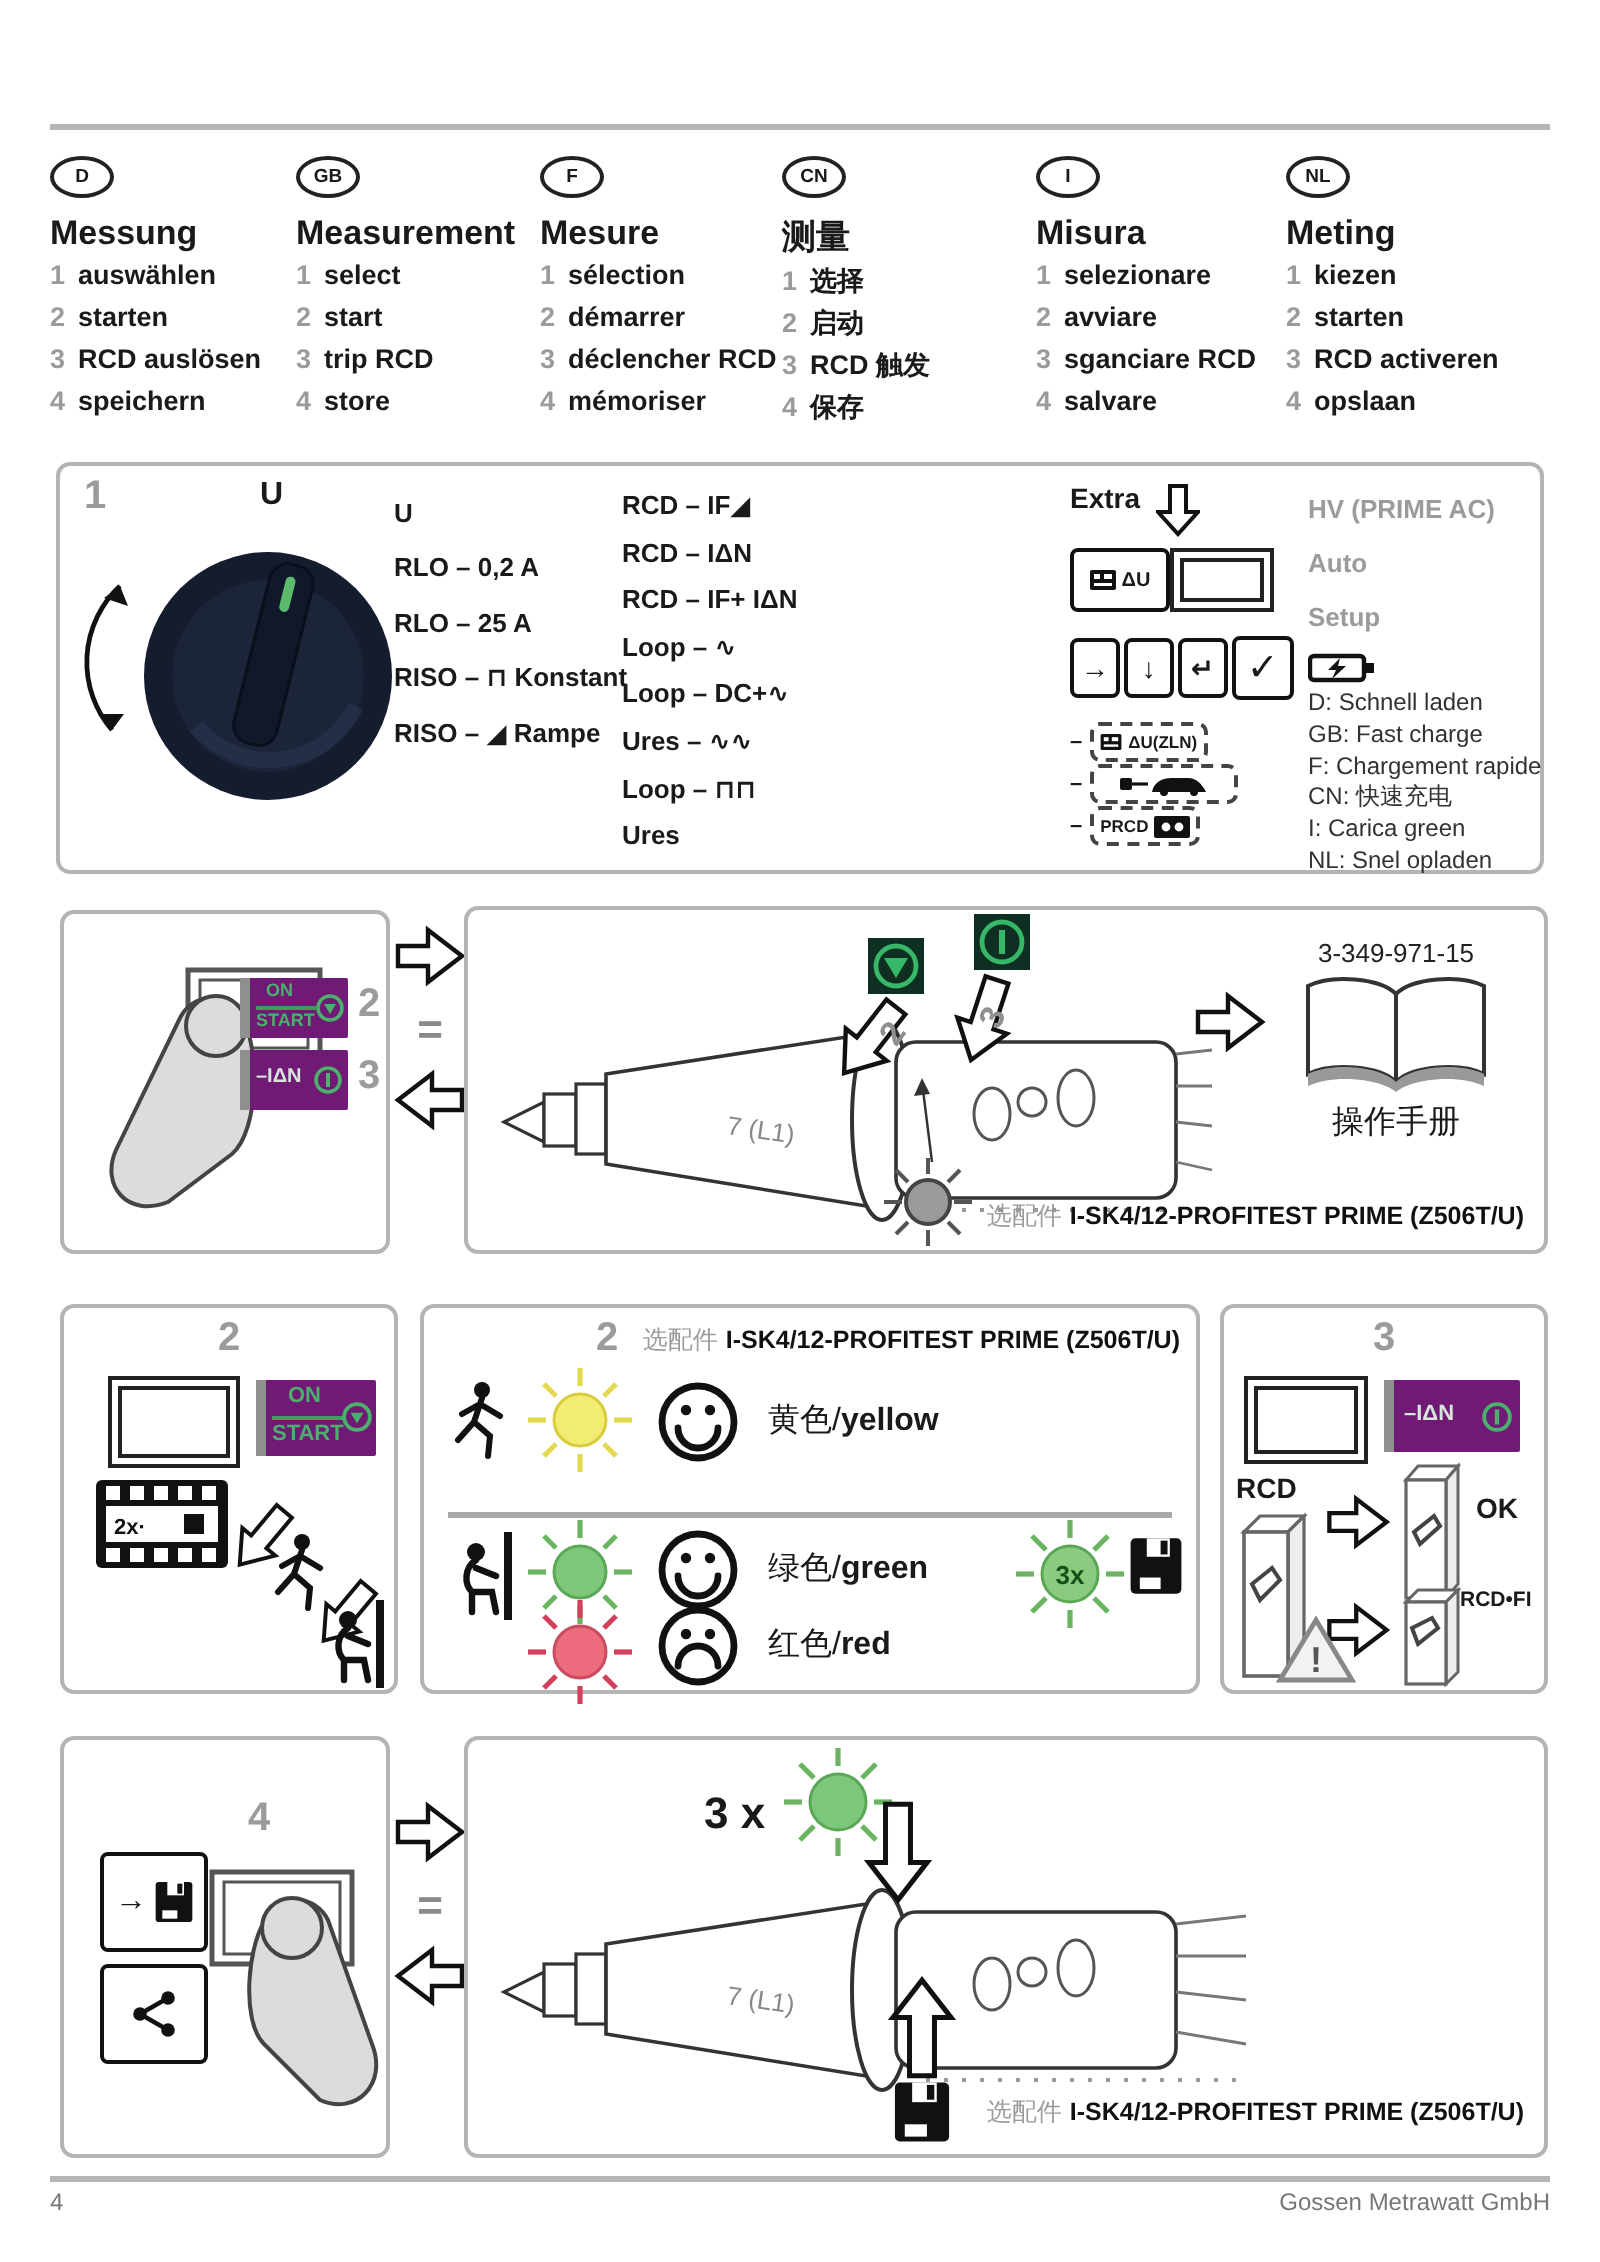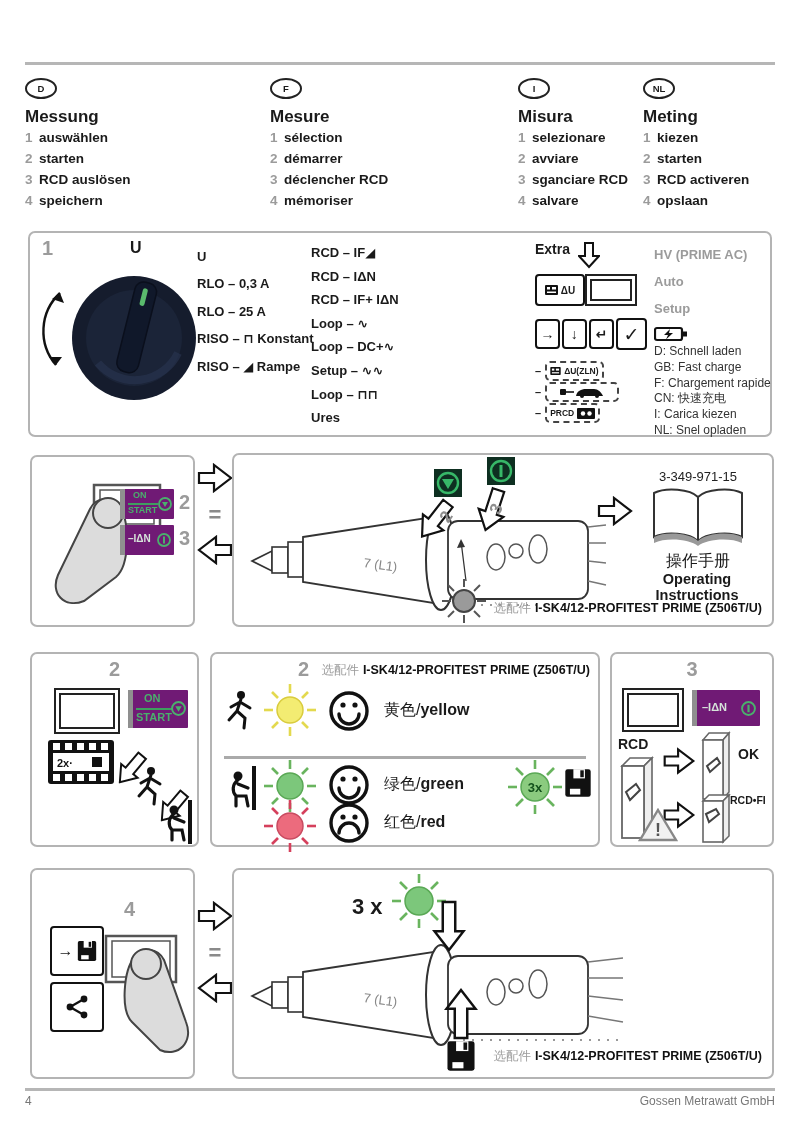--- a/index.html
+++ b/index.html
@@ -43,30 +43,46 @@
 
   <div class="abs" style="left:25px;top:78px;width:120px;">
     <span class="badge">D</span>
     <div class="coltitle" style="margin-top:8px;">Messung</div>
     <div class="step"><span class="n">1</span><span>auswählen</span></div>
     <div class="step"><span class="n">2</span><span>starten</span></div>
     <div class="step"><span class="n">3</span><span>RCD auslösen</span></div>
     <div class="step"><span class="n">4</span><span>speichern</span></div>
   </div>
 
+  <div class="abs" style="left:148px;top:78px;width:120px;">
+    <span class="badge">GB</span>
+    <div class="coltitle" style="margin-top:8px;">Measurement</div>
+    <div class="step"><span class="n">1</span><span>select</span></div>
+    <div class="step"><span class="n">2</span><span>start</span></div>
+    <div class="step"><span class="n">3</span><span>trip RCD</span></div>
+    <div class="step"><span class="n">4</span><span>store</span></div>
+  </div>
 
   <div class="abs" style="left:270px;top:78px;width:120px;">
     <span class="badge">F</span>
     <div class="coltitle" style="margin-top:8px;">Mesure</div>
     <div class="step"><span class="n">1</span><span>sélection</span></div>
     <div class="step"><span class="n">2</span><span>démarrer</span></div>
     <div class="step"><span class="n">3</span><span>déclencher RCD</span></div>
     <div class="step"><span class="n">4</span><span>mémoriser</span></div>
   </div>
 
+  <div class="abs" style="left:391px;top:78px;width:120px;">
+    <span class="badge">CN</span>
+    <div class="coltitle" style="margin-top:8px;">测量</div>
+    <div class="step"><span class="n">1</span><span>选择</span></div>
+    <div class="step"><span class="n">2</span><span>启动</span></div>
+    <div class="step"><span class="n">3</span><span>RCD 触发</span></div>
+    <div class="step"><span class="n">4</span><span>保存</span></div>
+  </div>
 
   <div class="abs" style="left:518px;top:78px;width:120px;">
     <span class="badge">I</span>
     <div class="coltitle" style="margin-top:8px;">Misura</div>
     <div class="step"><span class="n">1</span><span>selezionare</span></div>
     <div class="step"><span class="n">2</span><span>avviare</span></div>
     <div class="step"><span class="n">3</span><span>sganciare RCD</span></div>
     <div class="step"><span class="n">4</span><span>salvare</span></div>
   </div>
 
@@ -91,33 +107,33 @@
       <circle cx="96" cy="85" r="48" fill="#1b2438"></circle>
       <path d="M60 110 A48 48 0 0 0 140 100" fill="none" stroke="#2a3552" stroke-width="8" opacity="0.6"></path>
       <g transform="rotate(14 96 85)">
         <rect x="85" y="28" width="22" height="92" rx="9" fill="#10182a" stroke="#0a0f1c" stroke-width="1.5"></rect>
         <rect x="93" y="34" width="5" height="18" rx="2.5" fill="#5abb6d"></rect>
       </g>
     </svg>
 
     <div class="abs" style="left:167px;top:10px;">
       <div class="fn" style="line-height:27.4px;">U</div>
-      <div class="fn" style="line-height:27.4px;">RLO – 0,3 A</div>
+      <div class="fn" style="line-height:27.4px;">RLO – 0,2 A</div>
       <div class="fn" style="line-height:27.4px;">RLO – 25 A</div>
       <div class="fn" style="line-height:27.4px;">RISO – ⊓ Konstant</div>
       <div class="fn" style="line-height:27.4px;">RISO – ◢ Rampe</div>
     </div>
 
     <div class="abs" style="left:281px;top:8px;">
       <div class="fn" style="line-height:23.6px;">RCD – IF◢</div>
       <div class="fn" style="line-height:23.6px;">RCD – IΔN</div>
       <div class="fn" style="line-height:23.6px;">RCD – IF+ IΔN</div>
       <div class="fn" style="line-height:23.6px;">Loop – ∿</div>
       <div class="fn" style="line-height:23.6px;">Loop – DC+∿</div>
-      <div class="fn" style="line-height:23.6px;">Setup – ∿∿</div>
+      <div class="fn" style="line-height:23.6px;">Ures – ∿∿</div>
       <div class="fn" style="line-height:23.6px;">Loop – ⊓⊓</div>
       <div class="fn" style="line-height:23.6px;">Ures</div>
     </div>
 
 
     <div class="abs" style="left:505px;top:8px;width:112px;">
       <div style="display:flex;align-items:flex-start;gap:8px;">
         <span class="b" style="font-size:14px;">Extra</span>
         <svg width="22" height="28" viewBox="0 0 22 28">
           <path d="M7 2 h8 v13 h6 L11 26 1 15 h6 z" fill="#fff" stroke="#111" stroke-width="2"></path>
@@ -186,21 +202,21 @@
       <div class="fn gray" style="line-height:27px;">Setup</div>
       <svg width="34" height="16" viewBox="0 0 34 16" style="margin:4px 0 2px 0;">
         <rect x="1" y="2" width="27" height="12" rx="2" fill="#fff" stroke="#111" stroke-width="2.2"></rect>
         <rect x="29" y="5.5" width="4" height="5" fill="#111"></rect>
         <polygon points="16,3 10,9 14,9 12,13.5 19,7 15,7" fill="#111"></polygon>
       </svg>
       <div class="ital">D: Schnell laden</div>
       <div class="ital">GB: Fast charge</div>
       <div class="ital">F: Chargement rapide</div>
       <div class="ital">CN: 快速充电</div>
-      <div class="ital">I: Carica kiezen</div>
+      <div class="ital">I: Carica green</div>
       <div class="ital">NL: Snel opladen</div>
     </div>
   </div>
 
   <div class="panel" style="left:30px;top:455px;width:161px;height:168px;">
 
     <svg class="abs" style="left:10px;top:20px;" width="130" height="140" viewBox="0 0 130 140">
       <rect x="52" y="8" width="66" height="44" fill="#fff" stroke="#555" stroke-width="2.5"></rect>
       <rect x="58" y="13" width="54" height="34" fill="#fff" stroke="#555" stroke-width="1.5"></rect>
       <path d="M78 30 C70 18 54 20 48 32 L16 98 C8 116 22 132 42 124 L74 100 C88 88 88 44 78 30 Z" fill="#dcdcdc" stroke="#444" stroke-width="2"></path>
@@ -296,21 +312,20 @@
     <div class="abs" style="left:398px;top:14px;width:132px;text-align:center;font-size:13px;color:#222;">3-349-971-15</div>
     <svg class="abs" style="left:362px;top:40px;" width="38" height="32" viewBox="0 0 38 32">
       <path d="M3 11 h15 V3 l17 13 -17 13 v-8 H3 z" fill="#fff" stroke="#111" stroke-width="2.2"></path>
     </svg>
     <svg class="abs" style="left:412px;top:30px;" width="104" height="62" viewBox="0 0 104 62">
       <path d="M52 12 C44 4 20 2 8 8 L8 52 C20 46 44 48 52 56 Z" fill="#fff" stroke="#333" stroke-width="2"></path>
       <path d="M52 12 C60 4 84 2 96 8 L96 52 C84 46 60 48 52 56 Z" fill="#fff" stroke="#333" stroke-width="2"></path>
       <path d="M8 52 C20 46 44 48 52 56 C60 48 84 46 96 52 L96 58 C84 52 60 54 52 61 C44 54 20 52 8 58 Z" fill="#999"></path>
     </svg>
     <div class="abs" style="left:398px;top:96px;width:132px;text-align:center;font-size:16px;">操作手册</div>
-    <div class="abs b" style="left:388px;top:116px;width:150px;text-align:center;font-size:14.5px;">Operating Instructions</div>
     <div class="abs accline" style="right:10px;bottom:8px;">
       <span class="pre">选配件</span><span class="nm">I-SK4/12-PROFITEST PRIME (Z506T/U)</span>
     </div>
   </div>
 
   <div class="panel" style="left:30px;top:652px;width:165px;height:191px;">
     <div class="bignum" style="text-align:center;margin-top:4px;">2</div>
     <span class="disp" style="left:22px;top:34px;width:62px;height:42px;">
         <span class="inner"></span>
       </span>

